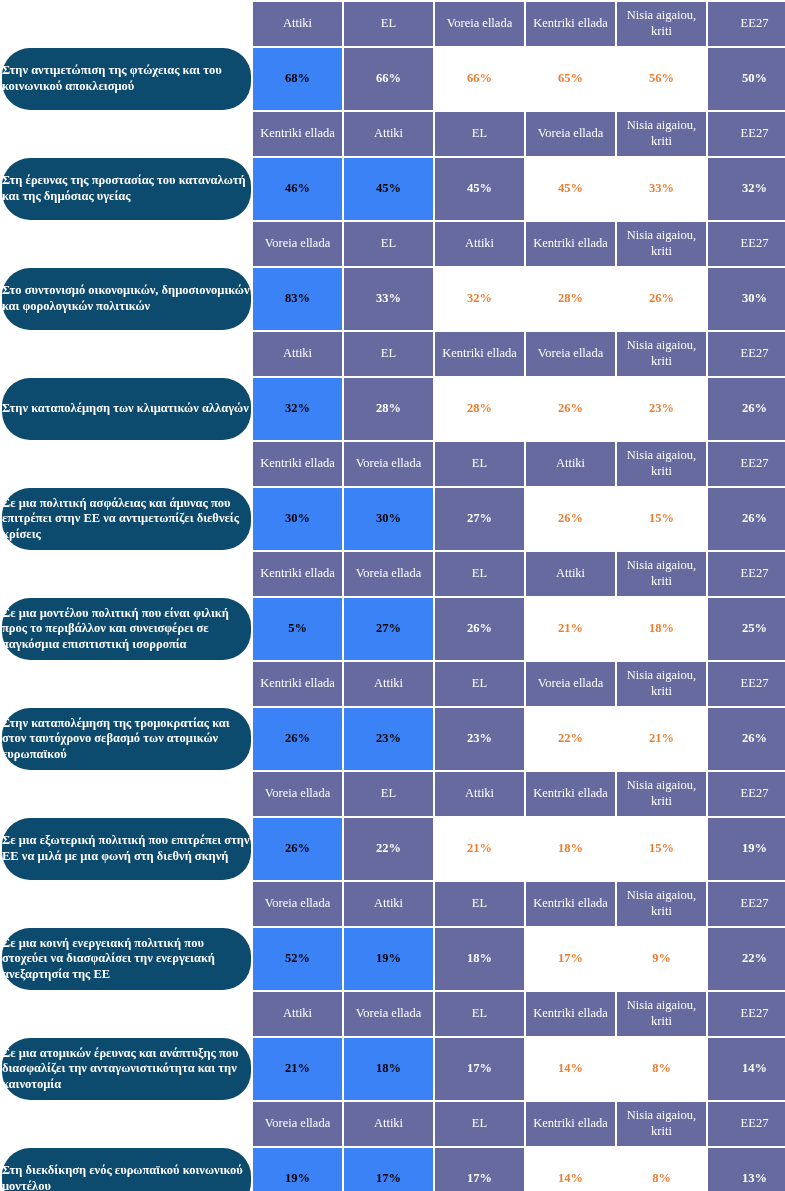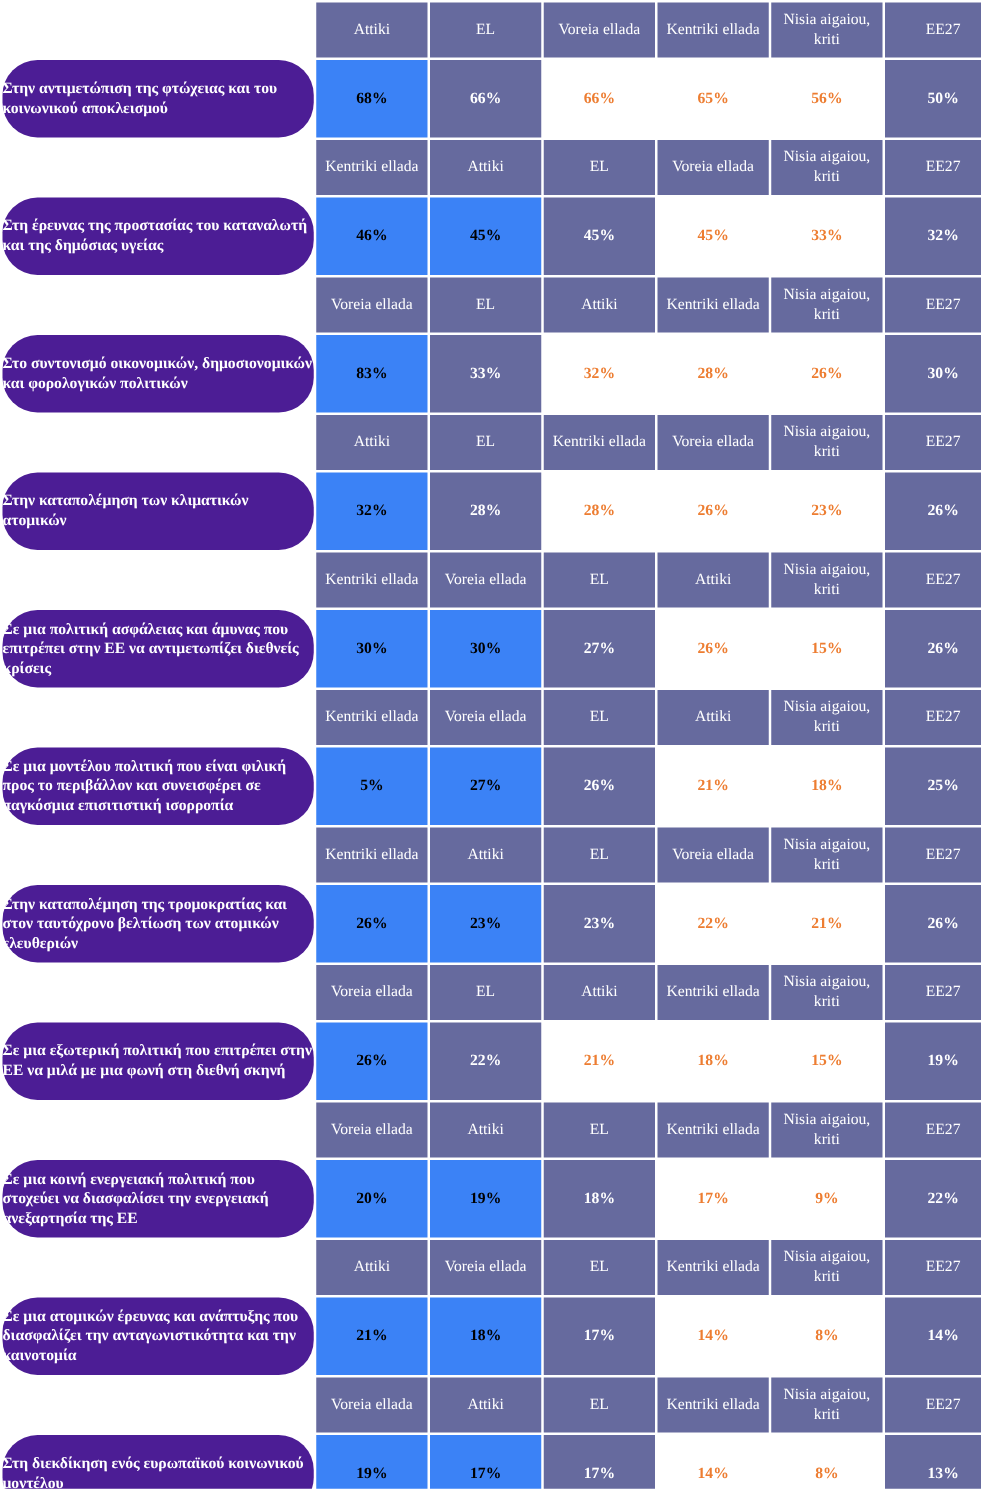--- a/index.html
+++ b/index.html
@@ -43,21 +43,21 @@
     font-size: 12.5px;
     padding: 2px 3px;
   }
   td.hdr-blank {
     background: #ffffff;
     height: 44px;
   }
 
   
   td.rowlabel {
-    background: #4c1d95;
+    background: #0c4a6e;
     color: #ffffff;
     font-weight: bold;
     text-align: left;
     padding: 5px 6px 5px 5px;
     font-size: 12.5px;
     line-height: 1.32;
     border-radius: 28px;
   }
   td.val {
     text-align: center;
@@ -150,21 +150,21 @@
         <tr>
           <td class="hdr-blank"></td>
           <td class="hdr">Attiki</td>
           <td class="hdr">EL</td>
           <td class="hdr">Kentriki ellada</td>
           <td class="hdr">Voreia ellada</td>
           <td class="hdr">Nisia aigaiou, kriti</td>
           <td class="hdr">EE27</td>
         </tr>
         <tr>
-          <td class="rowlabel">Στην καταπολέμηση  των κλιματικών ατομικών</td>
+          <td class="rowlabel">Στην καταπολέμηση  των κλιματικών αλλαγών</td>
           <td class="val white-black">32%</td>
           <td class="val purple-white">28%</td>
           <td class="val white-orange">28%</td>
           <td class="val white-orange">26%</td>
           <td class="val white-orange">23%</td>
           <td class="val purple-white">26%</td>
         </tr>
         <tr>
           <td class="hdr-blank"></td>
           <td class="hdr">Kentriki ellada</td>
@@ -204,21 +204,21 @@
         <tr>
           <td class="hdr-blank"></td>
           <td class="hdr">Kentriki ellada</td>
           <td class="hdr">Attiki</td>
           <td class="hdr">EL</td>
           <td class="hdr">Voreia ellada</td>
           <td class="hdr">Nisia aigaiou, kriti</td>
           <td class="hdr">EE27</td>
         </tr>
         <tr>
-          <td class="rowlabel">Στην καταπολέμηση της τρομοκρατίας και στον ταυτόχρονο βελτίωση των ατομικών ελευθεριών</td>
+          <td class="rowlabel">Στην καταπολέμηση της τρομοκρατίας και στον ταυτόχρονο σεβασμό των ατομικών ευρωπαϊκού</td>
           <td class="val white-black">26%</td>
           <td class="val white-black">23%</td>
           <td class="val purple-white">23%</td>
           <td class="val white-orange">22%</td>
           <td class="val white-orange">21%</td>
           <td class="val purple-white">26%</td>
         </tr>
         <tr>
           <td class="hdr-blank"></td>
           <td class="hdr">Voreia ellada</td>
@@ -241,21 +241,21 @@
           <td class="hdr-blank"></td>
           <td class="hdr">Voreia ellada</td>
           <td class="hdr">Attiki</td>
           <td class="hdr">EL</td>
           <td class="hdr">Kentriki ellada</td>
           <td class="hdr">Nisia aigaiou, kriti</td>
           <td class="hdr">EE27</td>
         </tr>
         <tr>
           <td class="rowlabel">Σε μια κοινή ενεργειακή πολιτική που στοχεύει να διασφαλίσει την ενεργειακή ανεξαρτησία της ΕΕ</td>
-          <td class="val white-black">20%</td>
+          <td class="val white-black">52%</td>
           <td class="val white-black">19%</td>
           <td class="val purple-white">18%</td>
           <td class="val white-orange">17%</td>
           <td class="val white-orange">9%</td>
           <td class="val purple-white">22%</td>
         </tr>
         <tr>
           <td class="hdr-blank"></td>
           <td class="hdr">Attiki</td>
           <td class="hdr">Voreia ellada</td>

